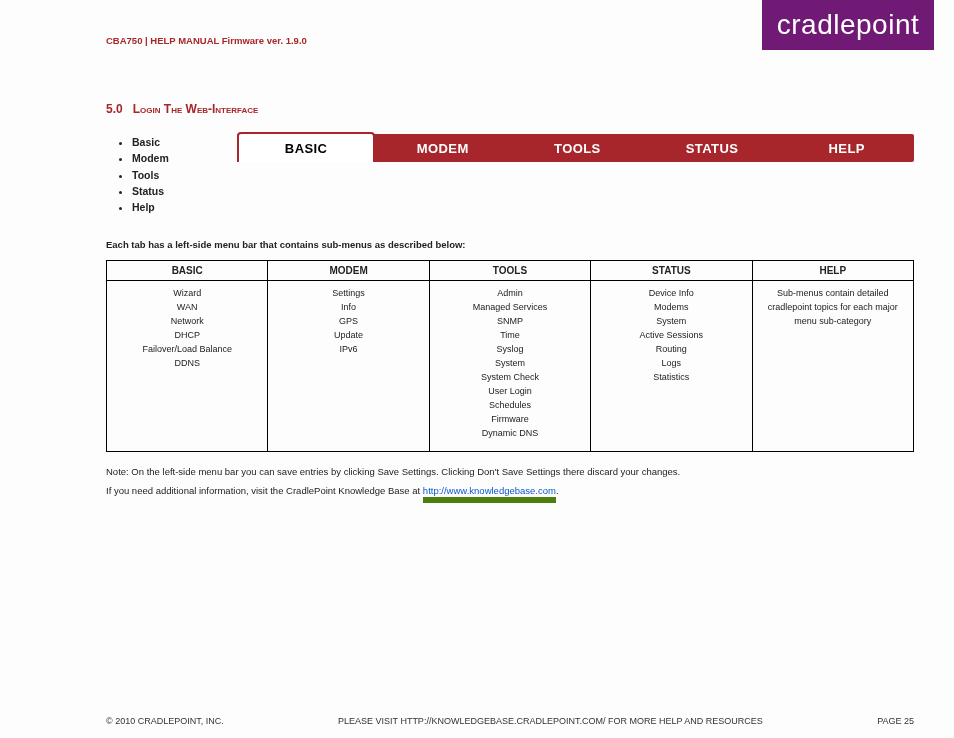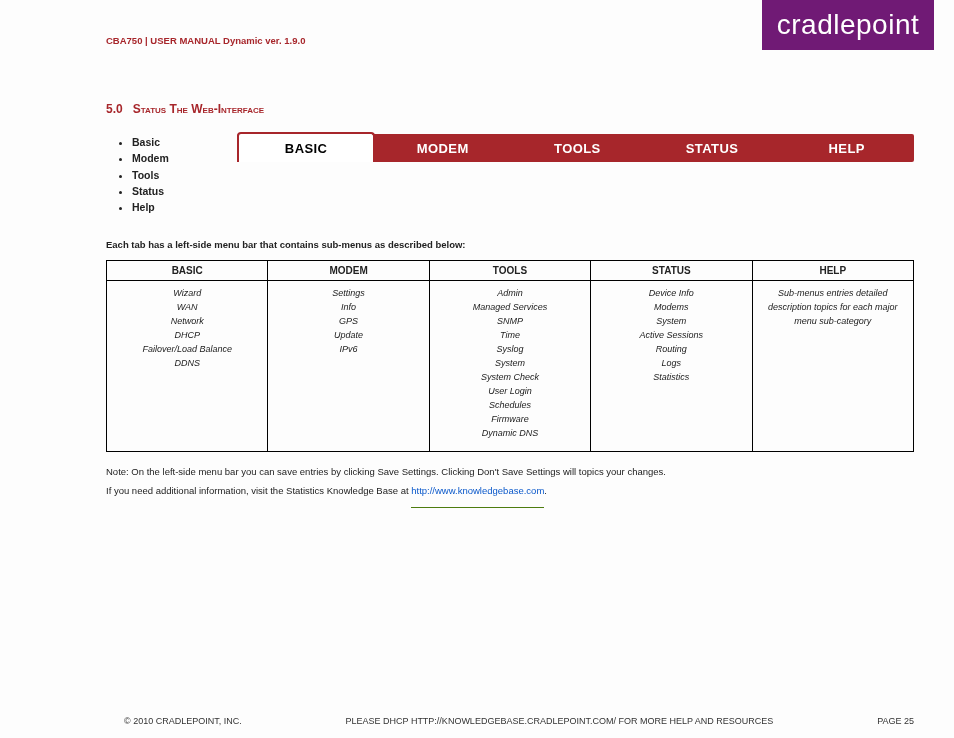--- a/index.html
+++ b/index.html
@@ -135,71 +135,70 @@
     vertical-align: top;
   }
   table.grid th {
     font-weight: 700;
     padding: 4px 2px;
     font-size: 10px;
   }
   table.grid td {
     padding: 6px 4px 10px 4px;
     line-height: 1.55;
-    font-style: italic;
   }
   table.grid td div {
     white-space: pre-line;
   }
 
   .footer-block {
     margin-top: 14px;
     font-size: 9.5px;
     color: #222;
   }
   .footer-block p {
     margin: 8px 0;
   }
   .footer-block .bold {
     font-weight: 400;
   }
   .ip-link {
     color: #0a58ca;
-    border-bottom: 1px solid #4d7c0f;
-    padding-bottom: 11px;
+    border-bottom: 6px solid #4d7c0f;
+    padding-bottom: 1px;
     cursor: pointer;
   }
 
   .page-footer {
     position: absolute;
     bottom: 12px;
-    left: 124px;
+    left: 106px;
     right: 40px;
     display: flex;
     justify-content: space-between;
     font-size: 9px;
     color: #333;
   }
 </style>
 </head>
 <body>
 
 <div class="sheet">
 
   <div class="logo-box">
     <span>cradlepoint</span>
   </div>
 
-  <div class="header-line">CBA750 | USER MANUAL Dynamic ver. 1.9.0</div>
+  <div class="header-line">CBA750 | HELP MANUAL Firmware ver. 1.9.0</div>
 
   <div class="content">
 
     <div class="section-title">
       <span class="num">5.0</span>
-      <span>Status The Web-Interface</span>
+      <span>Login The Web-Interface</span>
     </div>
 
 
     <div class="row">
       <ul class="bullets">
         <li>Basic</li>
         <li>Modem</li>
         <li>Tools</li>
         <li>Status</li>
         <li>Help</li>
@@ -259,36 +258,36 @@
           <td>
               <div>Device Info
 Modems
 System
 Active Sessions
 Routing
 Logs
 Statistics</div>
             </td>
           <td>
-              <div>Sub-menus entries detailed description topics for each major menu sub-category</div>
+              <div>Sub-menus contain detailed cradlepoint topics for each major menu sub-category</div>
             </td>
         </tr>
       </tbody>
     </table>
 
     <div class="footer-block">
       <p>
-        <span class="bold">Note:</span><span> On the left-side menu bar you can save entries by clicking Save Settings. Clicking Don't Save Settings will topics your changes.</span>
+        <span class="bold">Note:</span><span> On the left-side menu bar you can save entries by clicking Save Settings. Clicking Don't Save Settings there discard your changes.</span>
       </p>
       <p>
-        <span>If you need additional information, visit the Statistics Knowledge Base at </span><span class="ip-link">http://www.knowledgebase.com</span><span>.</span>
+        <span>If you need additional information, visit the CradlePoint Knowledge Base at </span><span class="ip-link">http://www.knowledgebase.com</span><span>.</span>
       </p>
     </div>
 
   </div>
 
   <div class="page-footer">
     <span>© 2010 CRADLEPOINT, INC.</span>
-    <span>PLEASE DHCP HTTP://KNOWLEDGEBASE.CRADLEPOINT.COM/ FOR MORE HELP AND RESOURCES</span>
+    <span>PLEASE VISIT HTTP://KNOWLEDGEBASE.CRADLEPOINT.COM/ FOR MORE HELP AND RESOURCES</span>
     <span>PAGE 25</span>
   </div>
 
 </div>
 
 </body></html>

